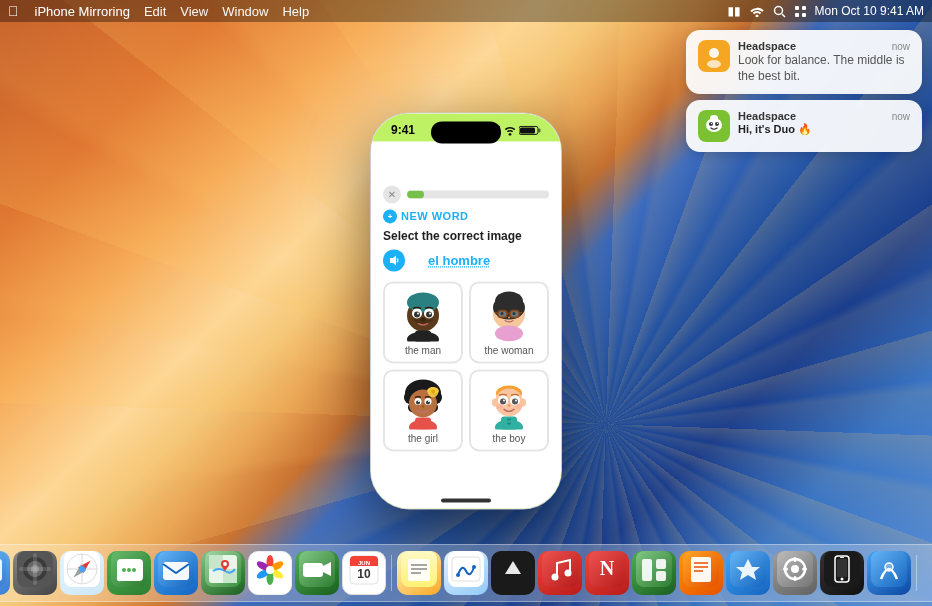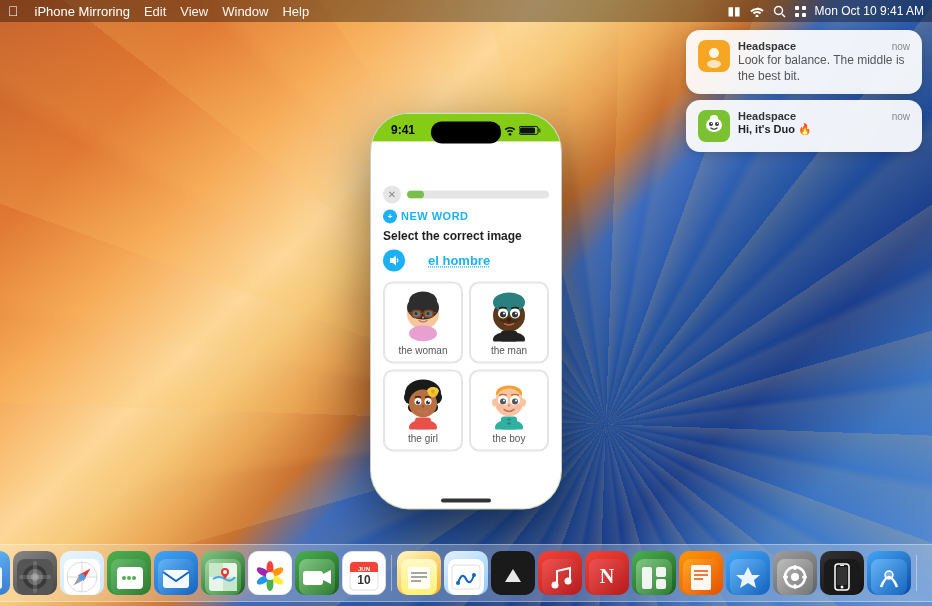--- a/index.html
+++ b/index.html
@@ -101,21 +101,21 @@
       align-items: center;
       padding: 4px 8px;
       gap: 3px;
       z-index: 100;
     }
     .dock-app {
       width: 44px;
       height: 44px;
       border-radius: 10px;
       display: flex;
-      align-items: flex-end;
+      align-items: flex-start;
       justify-content: center;
       font-size: 24px;
       cursor: pointer;
       flex-shrink: 0;
       position: relative;
     }
     .dock-separator {
       width: 1px;
       height: 36px;
       background: rgba(255,255,255,0.4);
@@ -140,21 +140,21 @@
         0 20px 60px rgba(0,0,0,0.5),
         inset 0 0 0 1px rgba(255,255,255,0.8);
       position: relative;
       overflow: hidden;
     }
     .iphone-screen {
       position: absolute;
       top: 0; left: 0; right: 0; bottom: 0;
       border-radius: 12px;
       overflow: hidden;
-      background: #84cc16;
+      background: #bef264;
     }
 
     
     .iphone-statusbar {
       display: flex;
       align-items: center;
       justify-content: space-between;
       padding: 10px 20px 4px;
       font-size: 11px;
       font-weight: 600;
@@ -538,49 +538,20 @@
             <span class="duo-word">el hombre</span>
           </div>
 
           
           <div class="duo-grid">
 
             <div class="duo-cell">
               <div class="duo-avatar">
                 <svg width="52" height="52" viewBox="0 0 52 52">
 
-                  <circle cx="26" cy="24" r="16" fill="#f4c89a"></circle>
-
-                  <ellipse cx="26" cy="12" rx="14" ry="10" fill="#2d2d2d"></ellipse>
-                  <ellipse cx="26" cy="18" rx="16" ry="12" fill="#2d2d2d"></ellipse>
-
-                  <rect x="15" y="21" width="9" height="7" rx="3" stroke="#8B4513" stroke-width="1.5" fill="rgba(200,230,255,0.4)"></rect>
-                  <rect x="27" y="21" width="9" height="7" rx="3" stroke="#8B4513" stroke-width="1.5" fill="rgba(200,230,255,0.4)"></rect>
-                  <line x1="24" y1="24" x2="27" y2="24" stroke="#8B4513" stroke-width="1.2"></line>
-                  <line x1="15" y1="24" x2="12" y2="23" stroke="#8B4513" stroke-width="1.2"></line>
-                  <line x1="36" y1="24" x2="39" y2="23" stroke="#8B4513" stroke-width="1.2"></line>
-
-                  <circle cx="19" cy="24" r="1.5" fill="#333"></circle>
-                  <circle cx="31" cy="24" r="1.5" fill="#333"></circle>
-
-                  <circle cx="26" cy="28" r="1" fill="#e0a070"></circle>
-
-                  <path d="M22 31 Q26 34 30 31" stroke="#c0706a" stroke-width="1.2" fill="none" stroke-linecap="round"></path>
-
-                  <rect x="21" y="37" width="10" height="8" rx="3" fill="#f4c89a"></rect>
-                  <ellipse cx="26" cy="44" rx="14" ry="8" fill="#e8a0d0"></ellipse>
-                </svg>
-              </div>
-              <span class="duo-cell-label">the woman</span>
-            </div>
-
-            <div class="duo-cell">
-              <div class="duo-avatar">
-                <svg width="52" height="52" viewBox="0 0 52 52">
-
                   <circle cx="26" cy="26" r="16" fill="#5a3a1a"></circle>
 
                   <ellipse cx="26" cy="13" rx="16" ry="10" fill="#2a8080"></ellipse>
                   <rect x="12" y="12" width="28" height="6" rx="3" fill="#2a8080"></rect>
 
                   <circle cx="20" cy="24" r="5" fill="white"></circle>
                   <circle cx="32" cy="24" r="5" fill="white"></circle>
                   <circle cx="20" cy="25" r="3" fill="#333"></circle>
                   <circle cx="32" cy="25" r="3" fill="#333"></circle>
                   <circle cx="21" cy="24" r="1" fill="white"></circle>
@@ -593,20 +564,49 @@
 
                   <path d="M21 34 Q26 37 31 34" stroke="#c06060" stroke-width="1.5" fill="none"></path>
 
                   <path d="M15 30 Q26 38 37 30" fill="#3a2010" opacity="0.5"></path>
 
                   <ellipse cx="26" cy="50" rx="16" ry="8" fill="#222"></ellipse>
                   <rect x="18" y="41" width="16" height="12" rx="3" fill="#222"></rect>
                 </svg>
               </div>
               <span class="duo-cell-label">the man</span>
+            </div>
+
+            <div class="duo-cell">
+              <div class="duo-avatar">
+                <svg width="52" height="52" viewBox="0 0 52 52">
+
+                  <circle cx="26" cy="24" r="16" fill="#f4c89a"></circle>
+
+                  <ellipse cx="26" cy="12" rx="14" ry="10" fill="#2d2d2d"></ellipse>
+                  <ellipse cx="26" cy="18" rx="16" ry="12" fill="#2d2d2d"></ellipse>
+
+                  <rect x="15" y="21" width="9" height="7" rx="3" stroke="#8B4513" stroke-width="1.5" fill="rgba(200,230,255,0.4)"></rect>
+                  <rect x="27" y="21" width="9" height="7" rx="3" stroke="#8B4513" stroke-width="1.5" fill="rgba(200,230,255,0.4)"></rect>
+                  <line x1="24" y1="24" x2="27" y2="24" stroke="#8B4513" stroke-width="1.2"></line>
+                  <line x1="15" y1="24" x2="12" y2="23" stroke="#8B4513" stroke-width="1.2"></line>
+                  <line x1="36" y1="24" x2="39" y2="23" stroke="#8B4513" stroke-width="1.2"></line>
+
+                  <circle cx="19" cy="24" r="1.5" fill="#333"></circle>
+                  <circle cx="31" cy="24" r="1.5" fill="#333"></circle>
+
+                  <circle cx="26" cy="28" r="1" fill="#e0a070"></circle>
+
+                  <path d="M22 31 Q26 34 30 31" stroke="#c0706a" stroke-width="1.2" fill="none" stroke-linecap="round"></path>
+
+                  <rect x="21" y="37" width="10" height="8" rx="3" fill="#f4c89a"></rect>
+                  <ellipse cx="26" cy="44" rx="14" ry="8" fill="#e8a0d0"></ellipse>
+                </svg>
+              </div>
+              <span class="duo-cell-label">the woman</span>
             </div>
 
             <div class="duo-cell">
               <div class="duo-avatar">
                 <svg width="52" height="52" viewBox="0 0 52 52">
 
                   <ellipse cx="26" cy="16" rx="18" ry="14" fill="#1a1a1a"></ellipse>
                   <circle cx="14" cy="20" r="7" fill="#1a1a1a"></circle>
                   <circle cx="38" cy="20" r="7" fill="#1a1a1a"></circle>
                   <circle cx="16" cy="30" r="5" fill="#1a1a1a"></circle>

